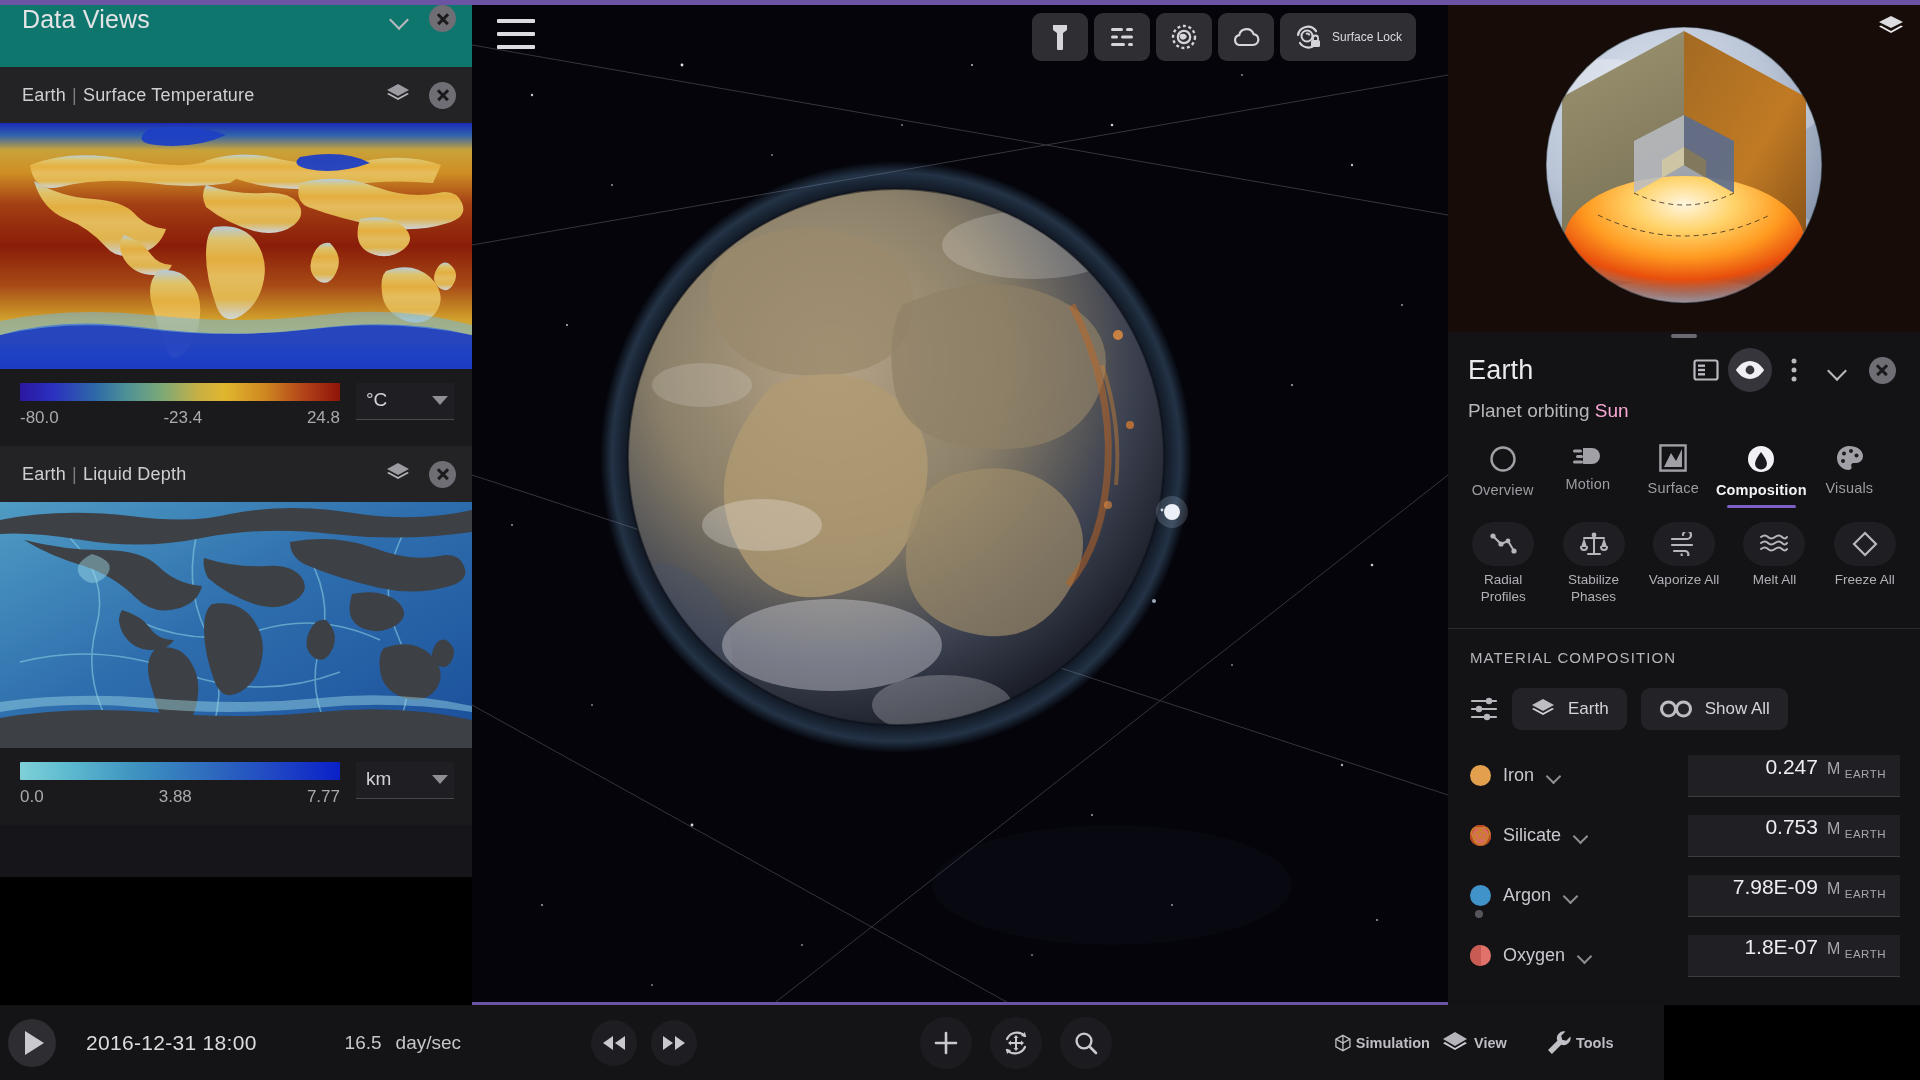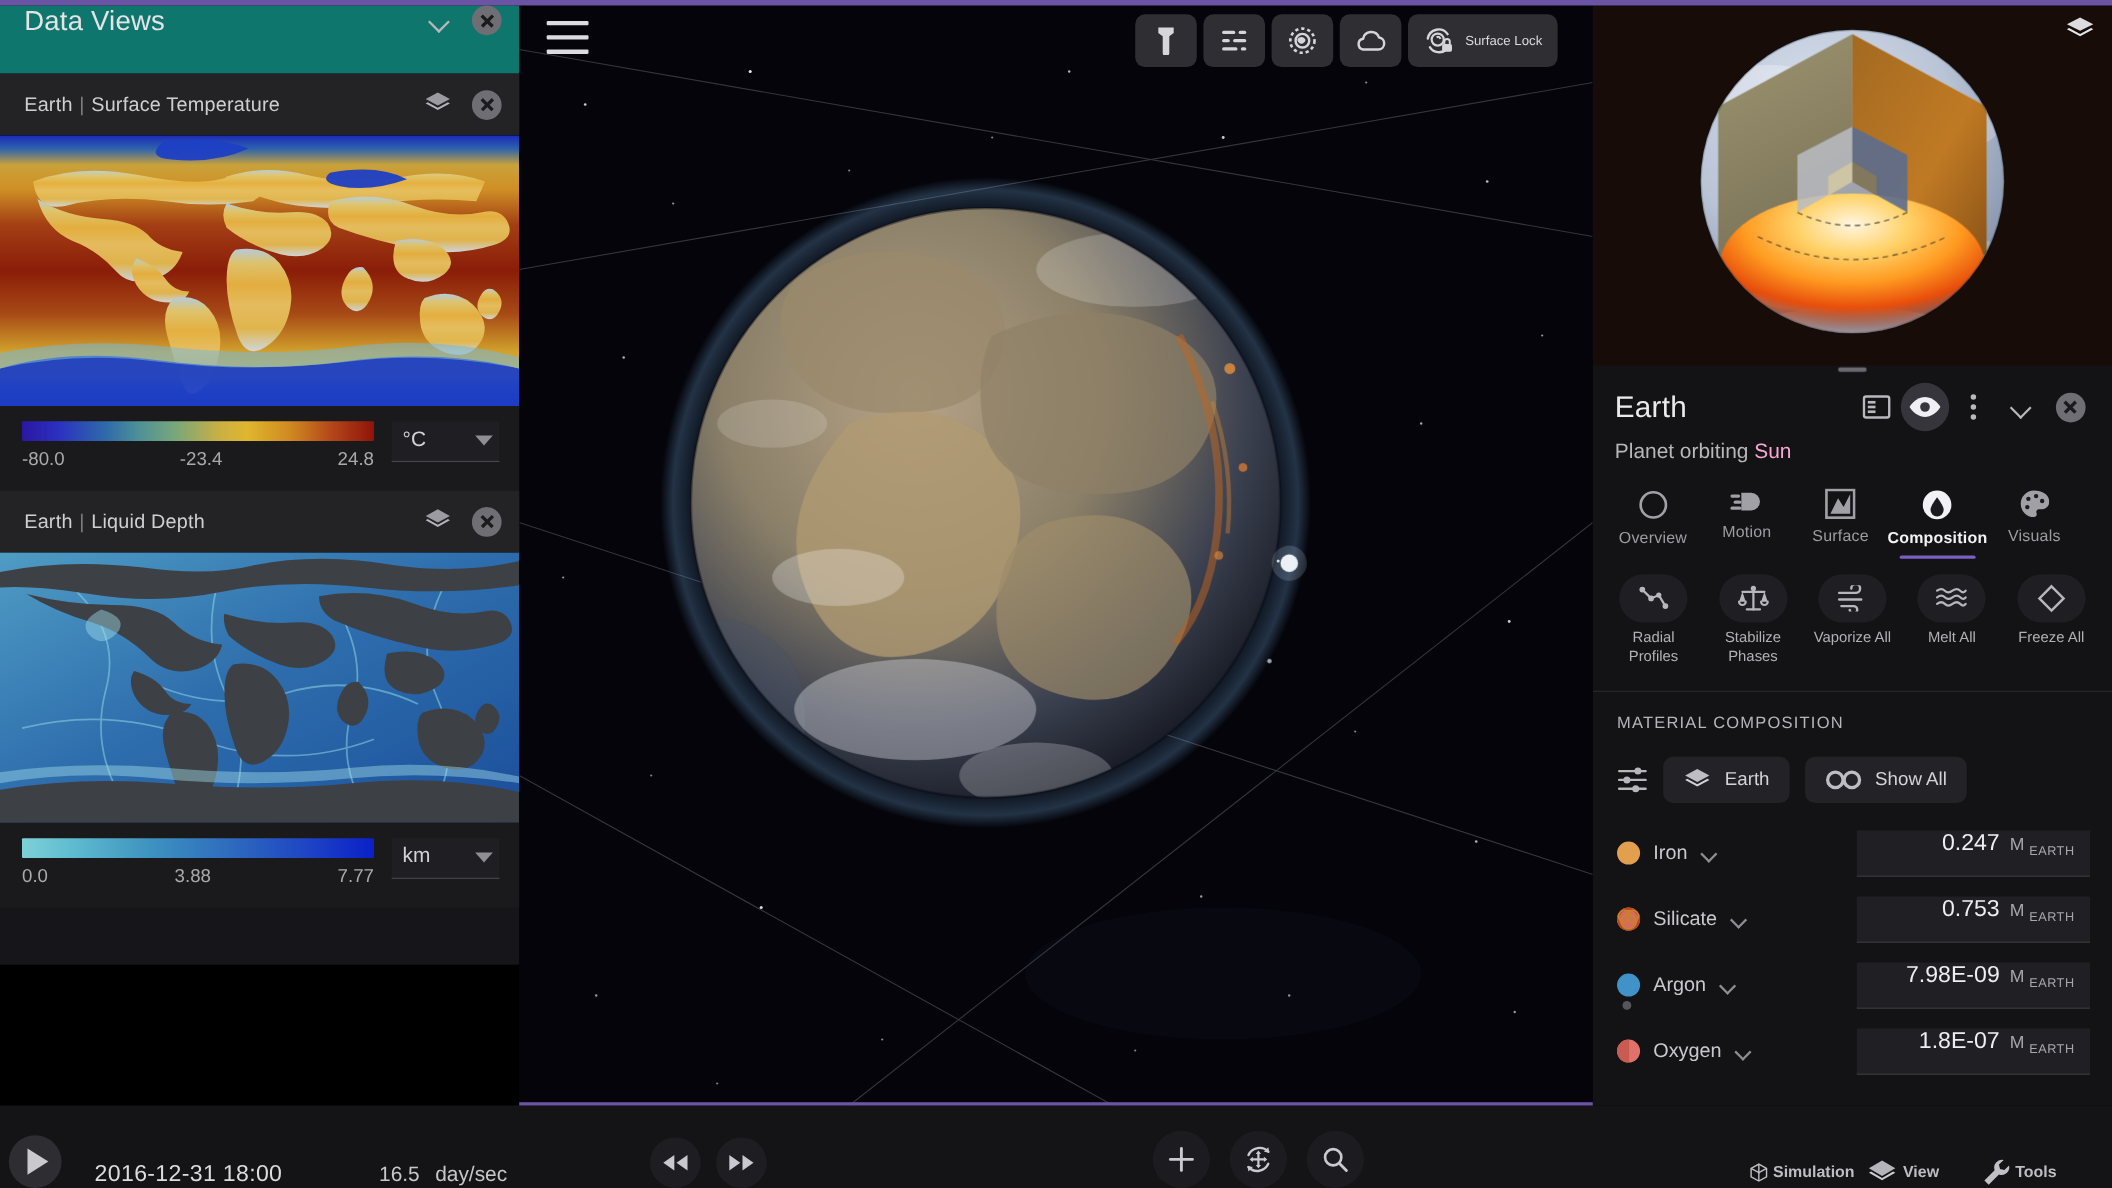--- a/index.html
+++ b/index.html
@@ -177,22 +177,22 @@
   .mat-field {
     width: 212px; height: 42px; background: #202024; border-bottom: 1px solid #3b3b40;
     display: flex; align-items: baseline; justify-content: flex-end; gap: 9px; padding: 0 14px 0 10px;
   }
   .mat-val { font-size: 21px; color: #eeeef2; }
   .mat-unit { font-size: 16px; color: #a6a6ac; }
   .mat-unit sub { font-size: 11.5px; letter-spacing: .5px; }
 
   
   #bottom-bar {
-    position: absolute; left: 0; bottom: 0; width: 1920px; height: 75px;
-    background: #141417; display: flex; align-items: flex-end; z-index: 35;
+    position: absolute; left: 0; bottom: 0; width: 1664px; height: 75px;
+    background: #141417; display: flex; align-items: center; z-index: 35;
   }
   .accent-bottom {
     position: absolute; left: 472px; right: 472px; bottom: 75px; height: 3px;
     background: #6b54a3; z-index: 36;
   }
   .play-btn {
     width: 48px; height: 48px; border-radius: 50%; background: #2d2d32; margin-left: 8px;
     display: flex; align-items: center; justify-content: center; cursor: pointer; flex: none;
   }
   .play-tri {

